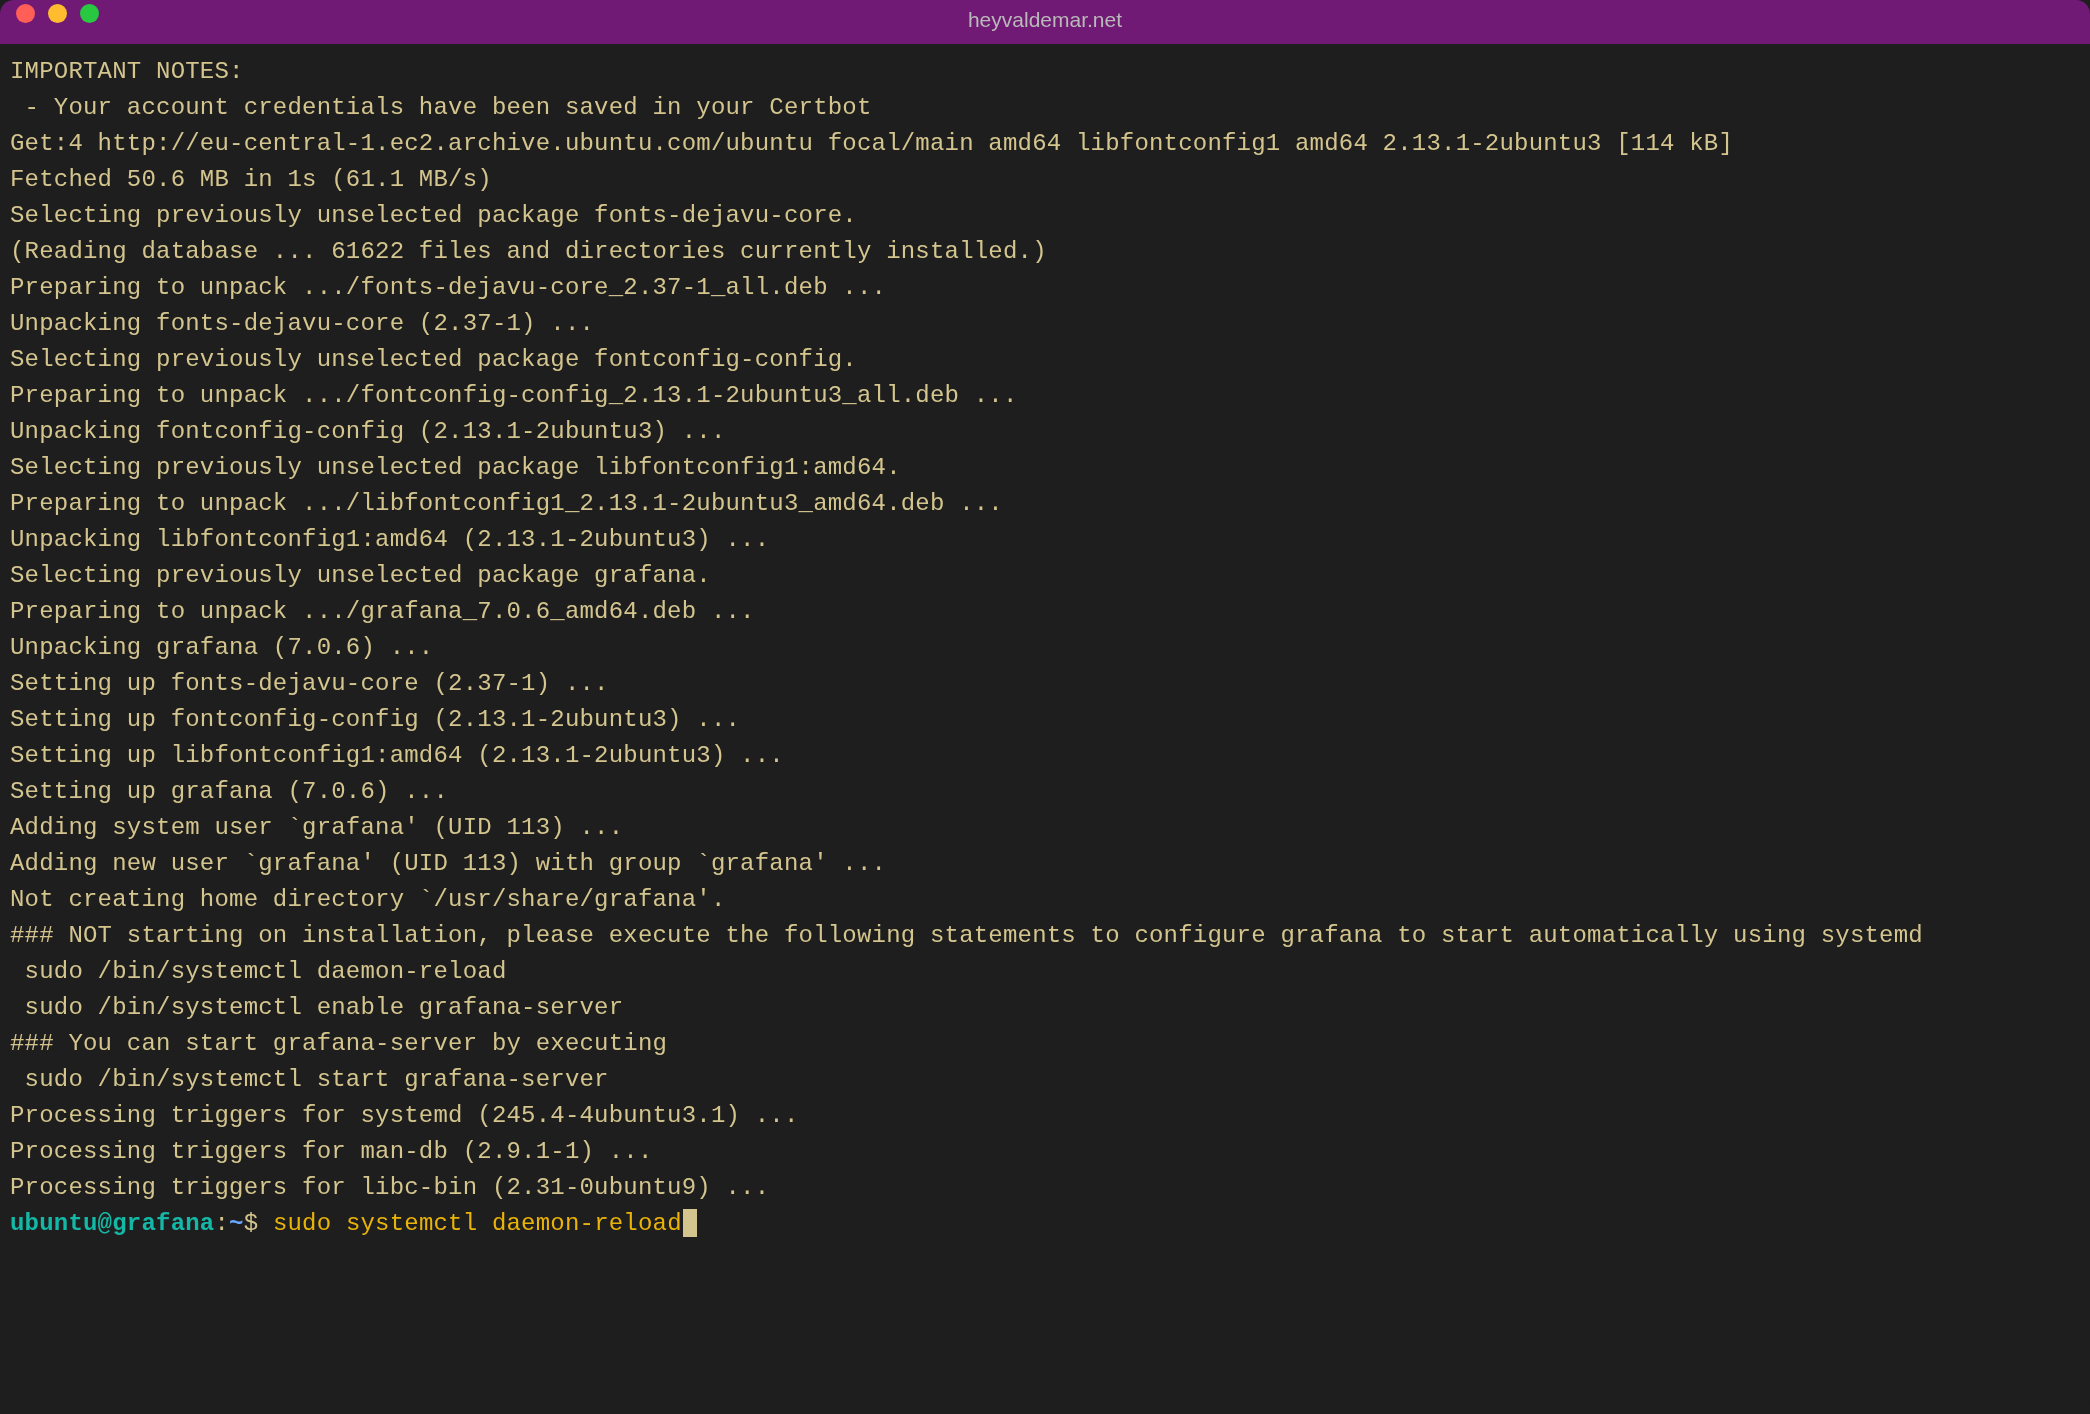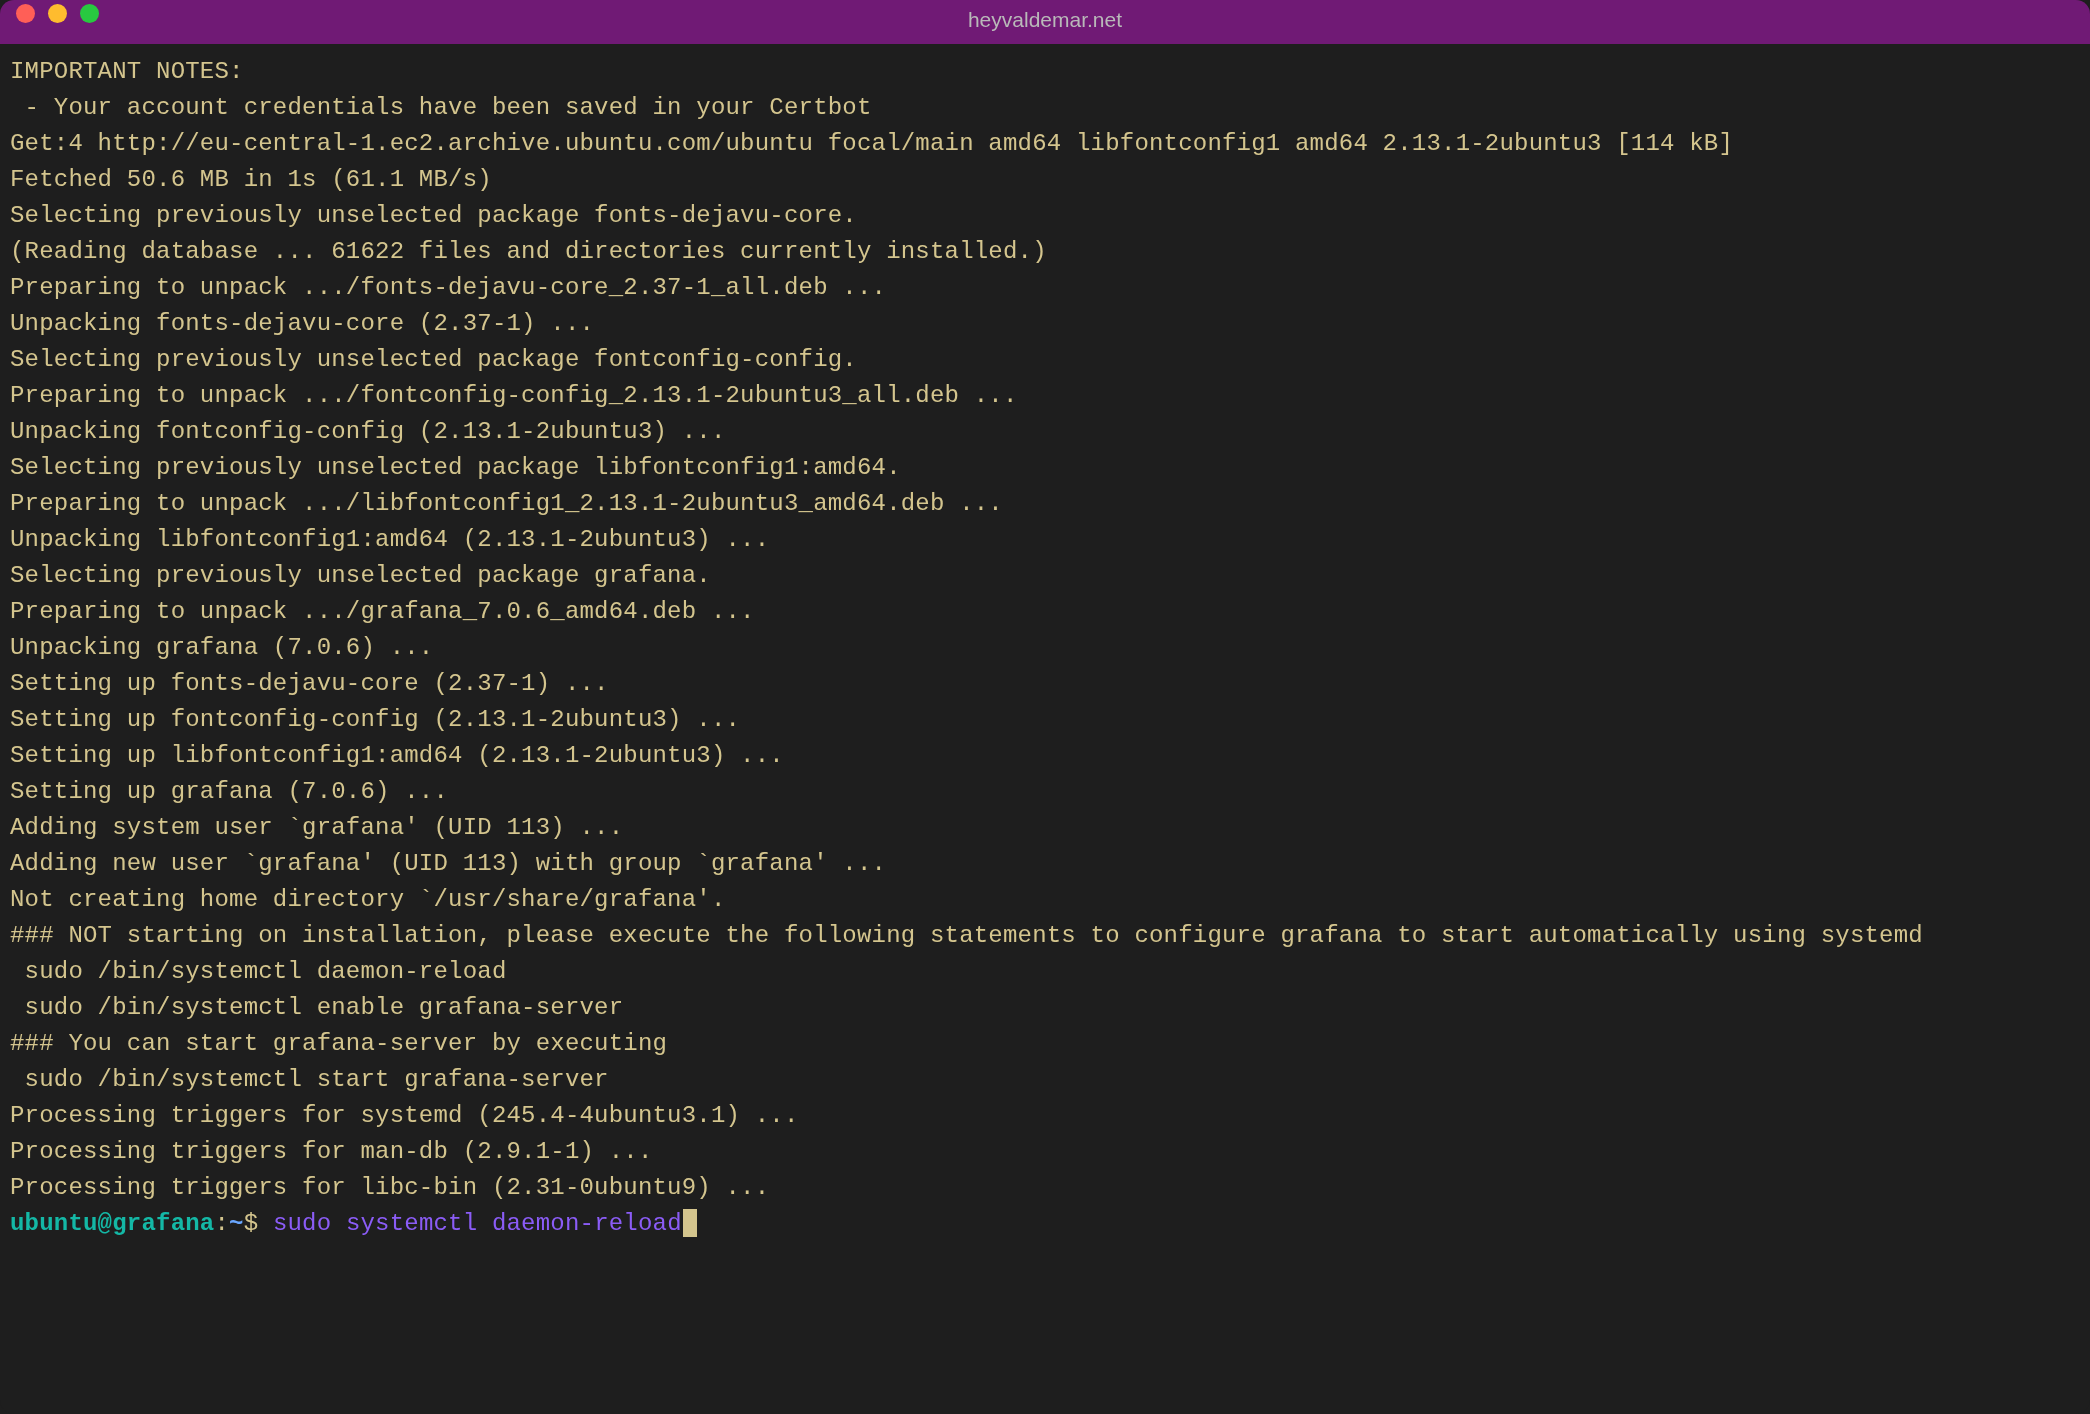--- a/index.html
+++ b/index.html
@@ -54,21 +54,21 @@
     padding: 10px 10px 4px 10px;
     white-space: pre-wrap;
     word-break: break-all;
     letter-spacing: 0.2px;
   }
   .bold { font-weight: 400; }
   .prompt-user  { color: #14b8a6; font-weight: 700; }
   .prompt-sep   { color: #d4c58e; }
   .prompt-path  { color: #6aa7ff; font-weight: 700; }
   .prompt-dollar{ color: #d4c58e; }
-  .cmd          { color: #8b5cf6; }
+  .cmd          { color: #eab308; }
   .cursor {
     display: inline-block;
     width: 14px;
     height: 28px;
     background: #d4c58e;
     vertical-align: text-bottom;
     margin-left: 1px;
   }
 </style>
 </head>

